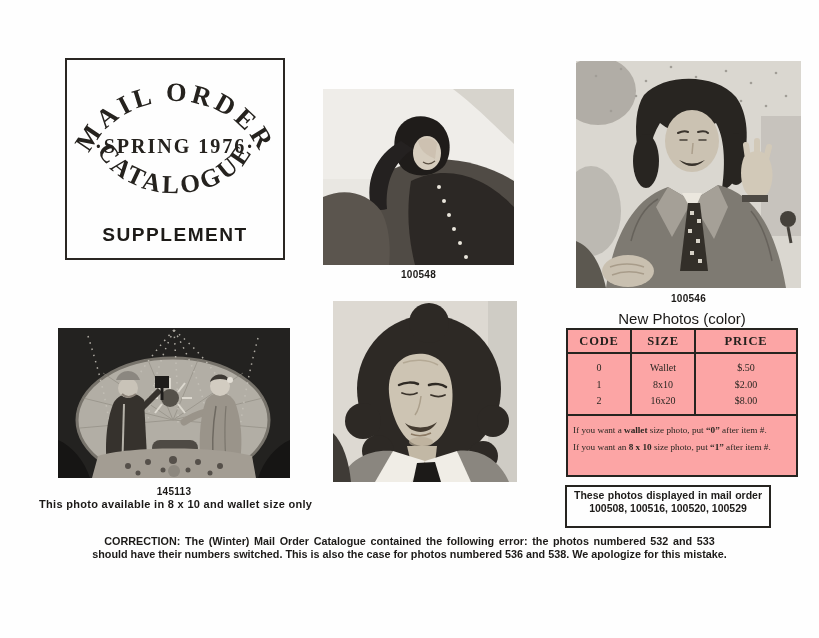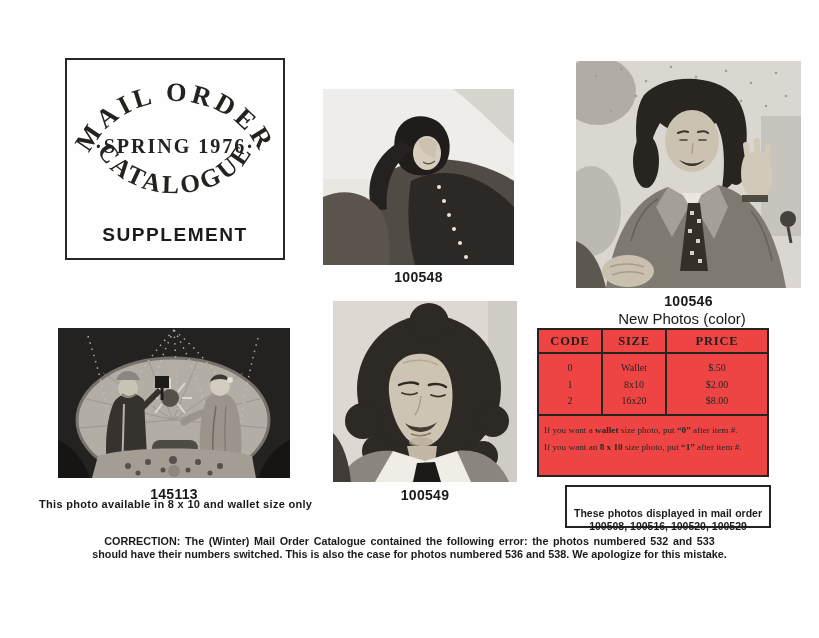--- a/index.html
+++ b/index.html
@@ -21,51 +21,51 @@
 
   
   .photo{position:absolute;overflow:hidden;}
   .photo svg{display:block;width:100%;height:100%;}
   .ph48{left:323px;top:89px;width:191px;height:176px;}
   .ph46{left:576px;top:61px;width:225px;height:227px;}
   .ph47{left:58px;top:328px;width:232px;height:150px;}
   .ph49{left:333px;top:301px;width:184px;height:181px;}
 
   
-  .cap{position:absolute;text-align:center;font-weight:bold;font-size:14px;
+  .cap{position:absolute;text-align:center;font-weight:bold;font-size:10px;
        letter-spacing:.3px;color:#1b1917;}
   .cap48{left:323px;top:269px;width:191px;}
   .cap46{left:576px;top:293px;width:225px;}
   .cap47{left:58px;top:486px;width:232px;}
   .cap49{left:333px;top:487px;width:184px;}
   .note47{left:39px;top:498px;width:270px;white-space:nowrap;font-size:11px;}
 
   .np-title{position:absolute;left:566px;top:310px;width:232px;text-align:center;
             font-weight:normal;font-size:15px;color:#1b1917;}
 
   
-  .nptable{position:absolute;left:537px;top:328px;width:232px;height:149px;
-           border:2px solid #262420;box-sizing:border-box;background:#ef4444;}
+  .nptable{position:absolute;left:566px;top:328px;width:232px;height:149px;
+           border:2px solid #262420;box-sizing:border-box;background:#fca5a5;}
   .t-head{display:flex;height:22px;border-bottom:2px solid #262420;}
   .th{display:flex;align-items:center;justify-content:center;
       font-family:"Liberation Serif",serif;font-weight:600;font-size:12.5px;
       letter-spacing:.8px;color:#24211d;}
   .c1{width:64px;border-right:2px solid #262420;box-sizing:border-box;}
   .c2{width:64px;border-right:2px solid #262420;box-sizing:border-box;}
   .c3{flex:1;}
   .t-body{display:flex;height:60px;border-bottom:2px solid #262420;}
   .tcol{display:flex;flex-direction:column;justify-content:space-evenly;align-items:center;
         font-family:"Liberation Serif",serif;font-size:10px;color:#2a2722;padding:2px 0;}
   .t-notes{padding:6px 16px 0 5px;font-family:"Liberation Serif",serif;font-size:9.2px;color:#2a2722;}
   .nline{line-height:17px;white-space:nowrap;}
   .nline b{font-weight:bold;}
 
   
   .avail-box{position:absolute;left:565px;top:485px;width:206px;height:43px;
-             border:2px solid #262420;box-sizing:border-box;padding:20px 7px 0 7px;background:#fefefe;}
+             border:2px solid #262420;box-sizing:border-box;padding:2px 7px 0 7px;background:#fefefe;}
   .avail-line{font-weight:bold;font-size:10.5px;line-height:12.5px;color:#1d1b19;}
   .jst{text-align:justify;text-align-last:justify;}
   .ctr{text-align:center;}
 
   
   .correction{position:absolute;top:535px;left:50%;transform:translateX(-50%);
               text-align:center;color:#1d1b19;}
   .corr-line{font-weight:bold;font-size:10.8px;line-height:13.2px;white-space:nowrap;}
   .corr-line.ws{word-spacing:1.6px;}
 </style>
@@ -286,21 +286,20 @@
       <ellipse cx="88" cy="141" rx="12" ry="5" fill="#b9ac97" opacity=".7"></ellipse>
       <path d="M74,145 L104,145 L102,162 L78,162 Z" fill="#c2b8a5"></path>
       <path d="M6,181 C16,158 36,148 60,150 L52,181 Z" fill="#8a867f"></path>
       <path d="M124,150 C146,147 166,158 176,181 L134,181 Z" fill="#8a867f"></path>
       <path d="M42,181 L60,150 L92,160 L78,181 Z" fill="#f0ede6"></path>
       <path d="M92,160 L124,150 L138,181 L96,181 Z" fill="#f0ede6"></path>
       <path d="M84,162 L102,161 L108,181 L80,181 Z" fill="#1c1a18"></path>
       <path d="M0,132 C10,142 16,160 18,181 L0,181 Z" fill="#3f3b36"></path>
     </svg>
   </div>
-  <div class="cap cap49">100549</div>
 
   <div class="np-title">New Photos (color)</div>
 
   <div class="nptable">
     <div class="t-head">
       <div class="th c1">CODE</div>
       <div class="th c2">SIZE</div>
       <div class="th c3 th">PRICE</div>
     </div>
     <div class="t-body">

